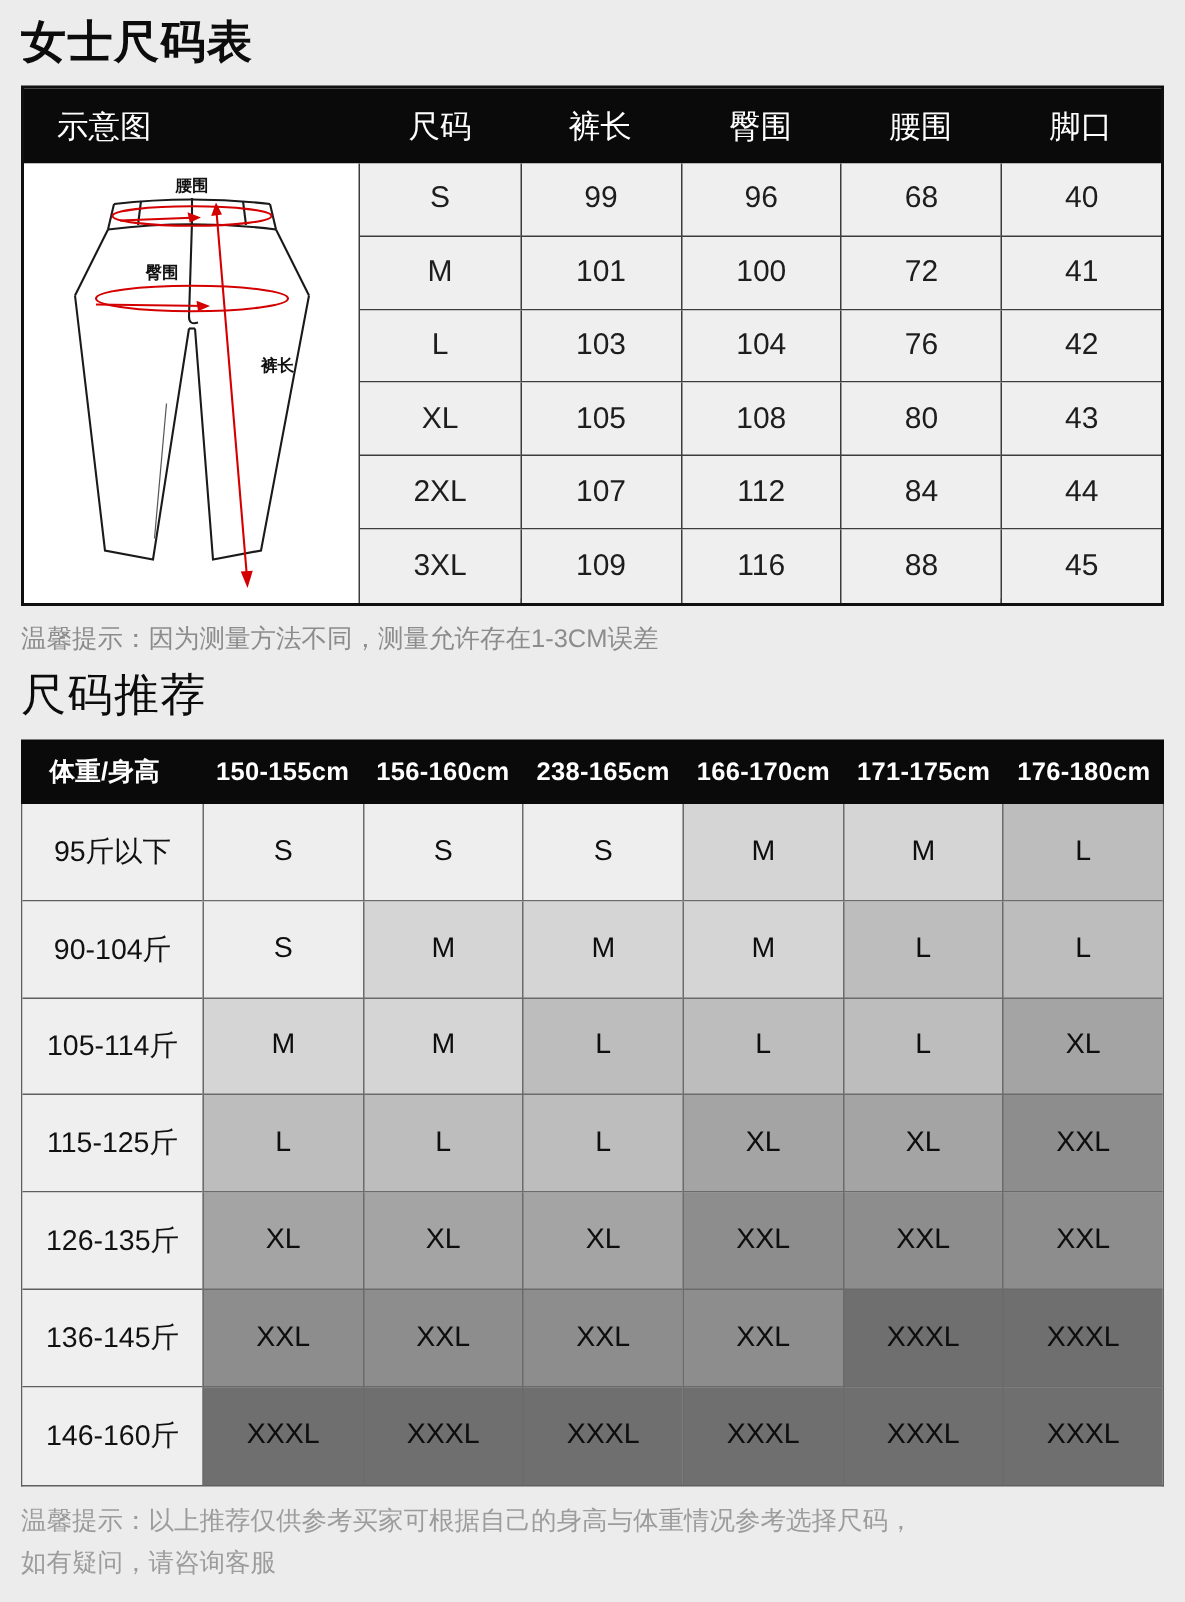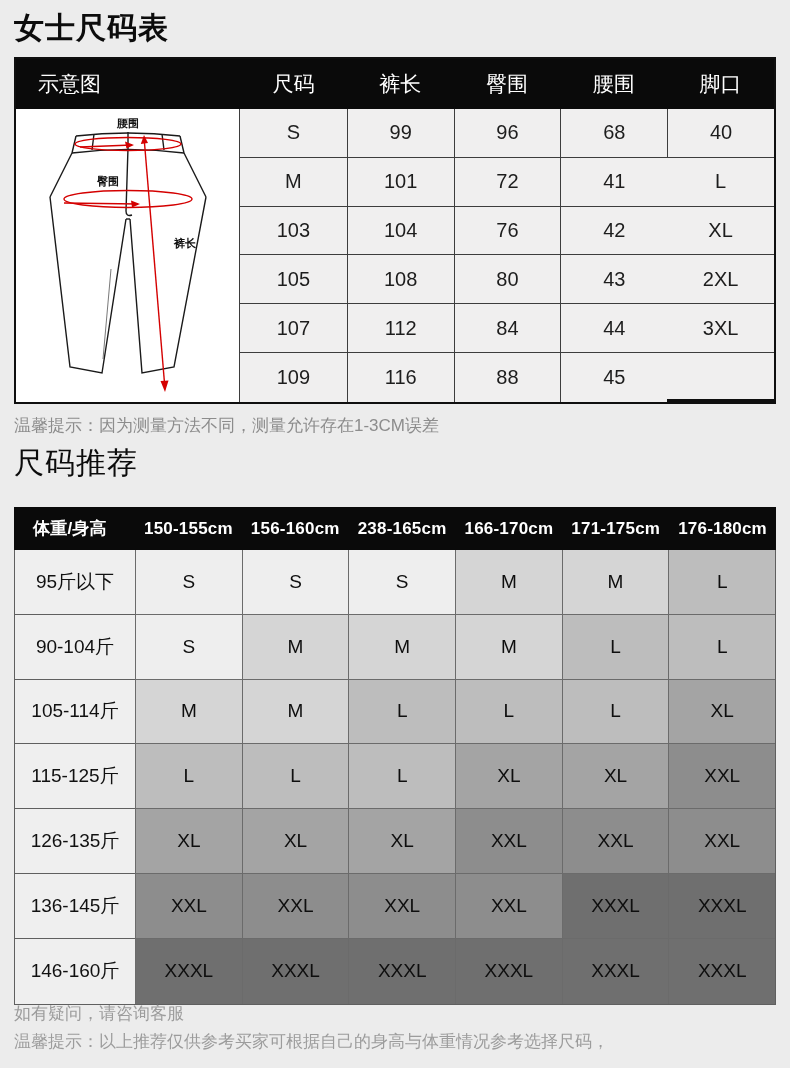--- a/index.html
+++ b/index.html
@@ -38,21 +38,21 @@
   }
   .t1-grid .c:nth-child(5n+1) { border-left:none; }
   .t1-grid .c:nth-child(n+26) { border-bottom:none; }
   .t1-grid .c.size { border-left:none; }
 
   
   .tip1 { position:absolute; left:14px; top:414px; font-size:17px; color:#8c8c8c; }
   .sec2 { position:absolute; left:14px; top:443px; font-size:30px; font-weight:normal; color:#0c0c0c; letter-spacing:1px; }
 
   
-  .t2 { position:absolute; left:14px; top:507px; width:762px; }
+  .t2 { position:absolute; left:14px; top:493px; width:762px; }
   .t2-header { display:flex; height:43px; background:#0a0a0a; color:#fff; font-size:17px; font-weight:bold; }
   .t2-header .h { flex:1; display:flex; align-items:center; justify-content:center; letter-spacing:.2px; }
   .t2-header .h-first { flex:0 0 121px; justify-content:flex-start; padding-left:19px; }
   .t2-body { border:1px solid #5f5f5f; border-top:none; }
   .t2-row { display:flex; height:64.8px; }
   .t2-row .lbl {
     flex:0 0 120px; background:#efefef; display:flex; align-items:center; justify-content:center;
     font-size:19px; color:#111; border-bottom:1px solid #5f5f5f;
   }
   .t2-row .c {
@@ -129,20 +129,21 @@
       </div>
       <div class="t1-grid">
         <div class="c size">S</div>
         <div class="c">99</div>
         <div class="c">96</div>
         <div class="c">68</div>
         <div class="c">40</div>
 
         <div class="c size">M</div>
         <div class="c">101</div>
+        <div class="c">100</div>
         <div class="c">72</div>
         <div class="c">41</div>
 
         <div class="c size">L</div>
         <div class="c">103</div>
         <div class="c">104</div>
         <div class="c">76</div>
         <div class="c">42</div>
 
         <div class="c size">XL</div>
@@ -248,17 +249,17 @@
         <div class="c" style="background: rgb(111, 111, 111);">XXXL</div>
         <div class="c" style="background: rgb(111, 111, 111);">XXXL</div>
         <div class="c" style="background: rgb(111, 111, 111);">XXXL</div>
         <div class="c" style="background: rgb(111, 111, 111);">XXXL</div>
       </div>
 
     </div>
   </div>
 
   <div class="footer">
+    <div>温馨提示：以上推荐仅供参考买家可根据自己的身高与体重情况参考选择尺码，</div>
     <div>如有疑问，请咨询客服</div>
-    <div>温馨提示：以上推荐仅供参考买家可根据自己的身高与体重情况参考选择尺码，</div>
   </div>
 
 </div>
 
 </body></html>

